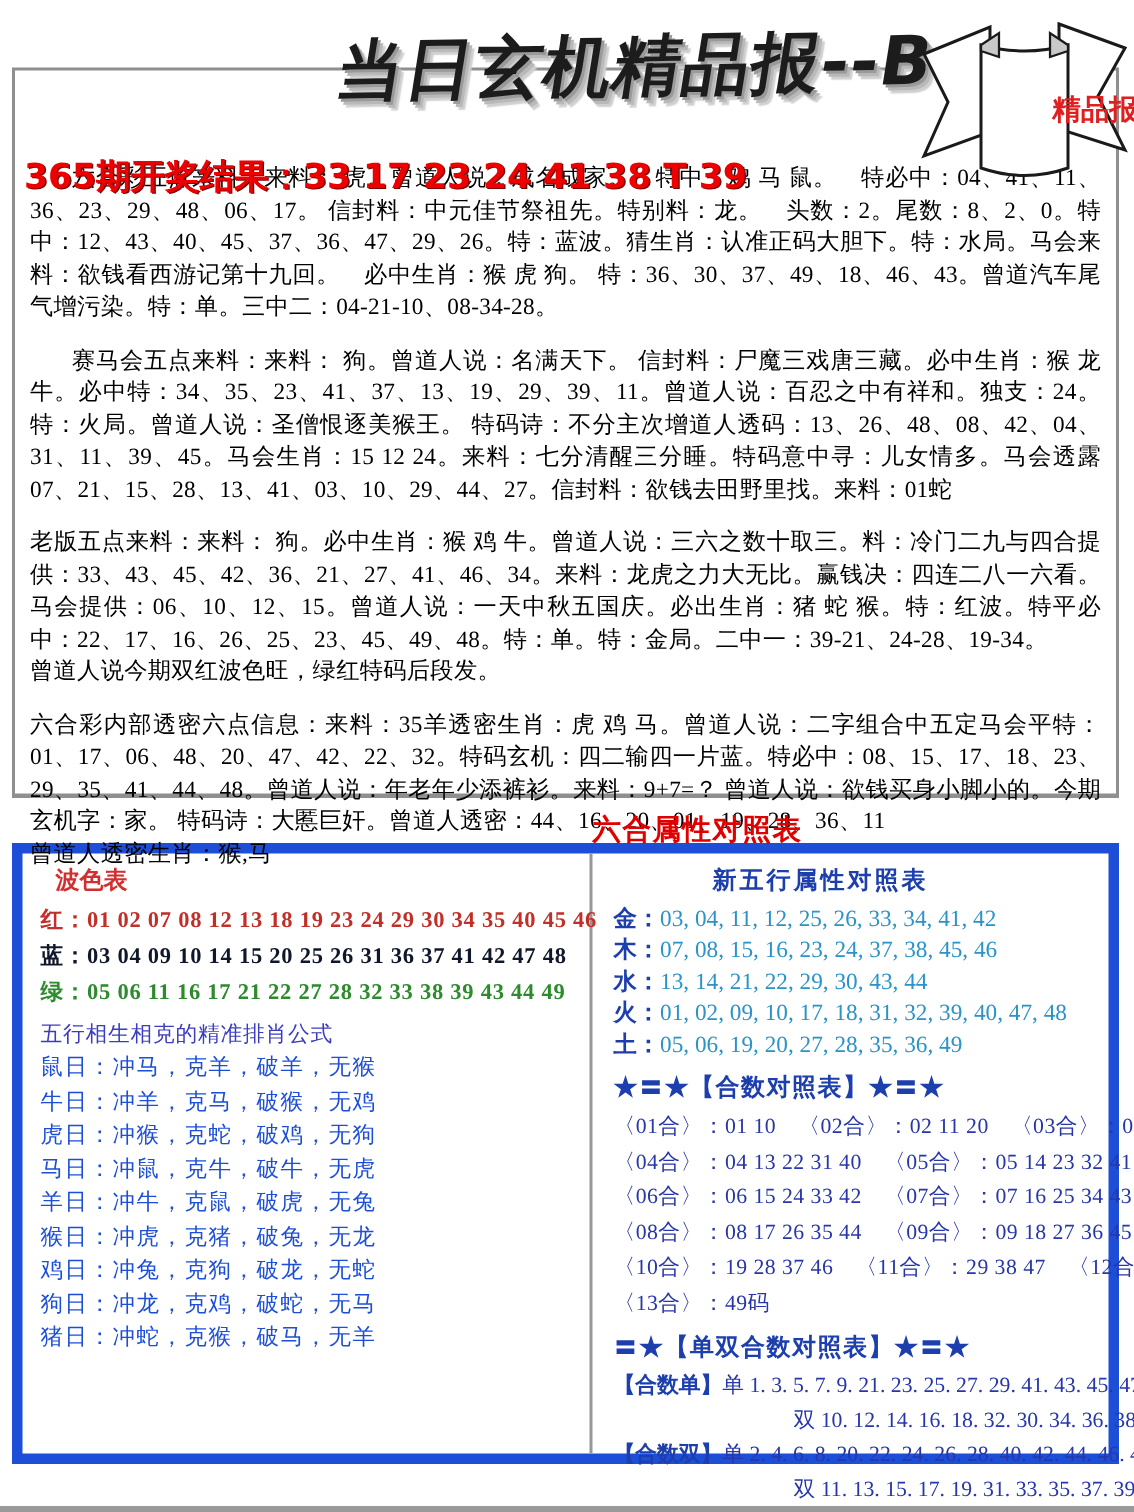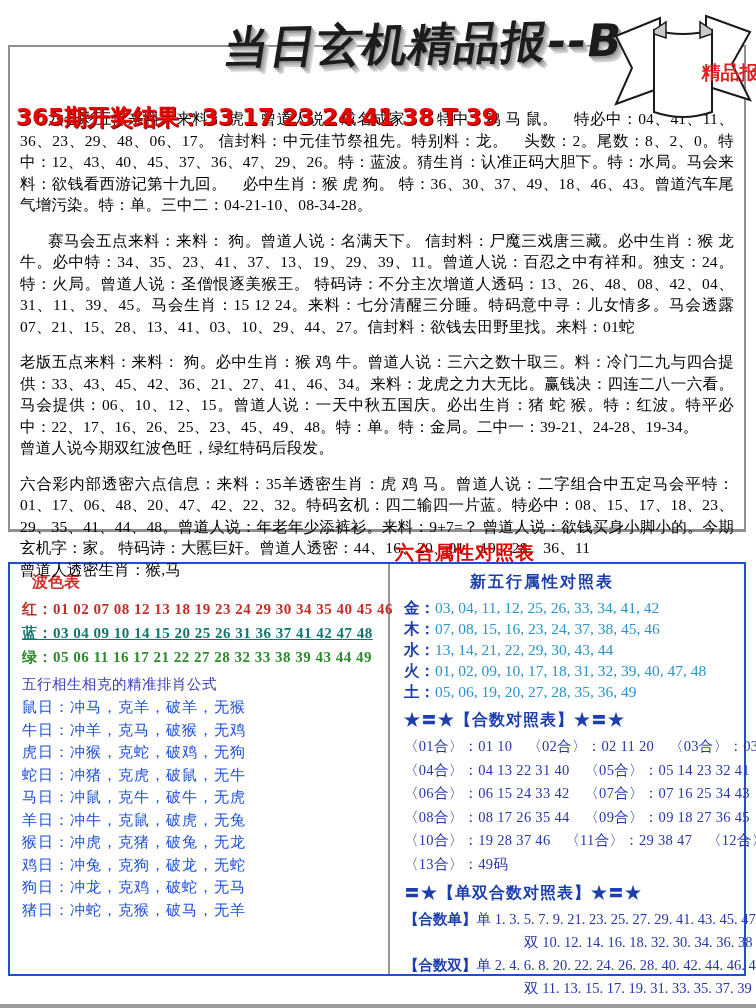--- a/index.html
+++ b/index.html
@@ -23,29 +23,29 @@
     border:2px solid #8f8f8f;border-bottom:3px solid #8f8f8f;box-sizing:border-box;z-index:1;}
   .paragraphs{position:absolute;top:108px;left:20px;width:714px;z-index:2;}
   .para{font-size:15.5px;line-height:21.5px;text-align:justify;white-space:pre-wrap;
     margin:0 0 14px 0;letter-spacing:0.2px;}
   .para.indent{text-indent:1.8em;}
 
   
   .section-title{position:absolute;top:540px;left:395px;color:#e00000;
     font-size:19px;font-weight:bold;z-index:3;letter-spacing:1px;}
   .bottom-box{position:absolute;left:8px;top:562px;width:738px;height:414px;
-    border:2px solid #1d4ed8;box-sizing:border-box;display:flex;z-index:1;background:#fff;}
+    border:7px solid #1d4ed8;box-sizing:border-box;display:flex;z-index:1;background:#fff;}
   .left-col{width:380px;border-right:2px solid #979797;box-sizing:border-box;
     padding:6px 8px 0 12px;}
   .right-col{flex:1;padding:6px 6px 0 14px;}
 
   .wave-title{color:#d03030;font-size:16px;font-weight:bold;margin:2px 0 4px 10px;}
   .wave-row{font-size:15px;font-weight:bold;line-height:24px;white-space:nowrap;letter-spacing:0.5px;}
   .wave-red{color:#c03028;}
-  .wave-blue{color:#0f766e;text-decoration:underline;}
+  .wave-blue{color:#0f172a;}
   .wave-green{color:#2d8a2d;}
   .formula-title{color:#3c3cbe;font-size:14.5px;margin:6px 0 2px 0;letter-spacing:0.5px;}
   .zodiac-row{color:#1d4ed8;font-size:15px;line-height:22.5px;letter-spacing:1px;white-space:nowrap;}
 
   .five-title{color:#1d3fae;font-size:16px;font-weight:bold;margin:2px 0 4px 66px;letter-spacing:2px;}
   .elem-row{font-size:15.5px;line-height:21px;white-space:nowrap;}
   .elem-label{color:#1d3fae;font-weight:bold;}
   .elem-nums{color:#2a93c8;font-family:"Liberation Serif", serif;}
 
   .hesu-title{color:#1d3fae;font-size:16px;font-weight:bold;margin:8px 0 4px 0;letter-spacing:1px;}
@@ -102,21 +102,20 @@
         <span>蓝：</span><span>03 04 09 10 14 15 20 25 26 31 36 37 41 42 47 48</span>
       </div>
       <div class="wave-row wave-green">
         <span>绿：</span><span>05 06 11 16 17 21 22 27 28 32 33 38 39 43 44 49</span>
       </div>
 
       <div class="formula-title">五行相生相克的精准排肖公式</div>
       <div class="zodiac-row">鼠日：冲马，克羊，破羊，无猴</div>
       <div class="zodiac-row">牛日：冲羊，克马，破猴，无鸡</div>
       <div class="zodiac-row">虎日：冲猴，克蛇，破鸡，无狗</div>
-      <div class="zodiac-row">蛇日：冲猪，克虎，破鼠，无牛</div>
       <div class="zodiac-row">马日：冲鼠，克牛，破牛，无虎</div>
       <div class="zodiac-row">羊日：冲牛，克鼠，破虎，无兔</div>
       <div class="zodiac-row">猴日：冲虎，克猪，破兔，无龙</div>
       <div class="zodiac-row">鸡日：冲兔，克狗，破龙，无蛇</div>
       <div class="zodiac-row">狗日：冲龙，克鸡，破蛇，无马</div>
       <div class="zodiac-row">猪日：冲蛇，克猴，破马，无羊</div>
     </div>
 
     <div class="right-col">
       <div class="five-title">新五行属性对照表</div>

